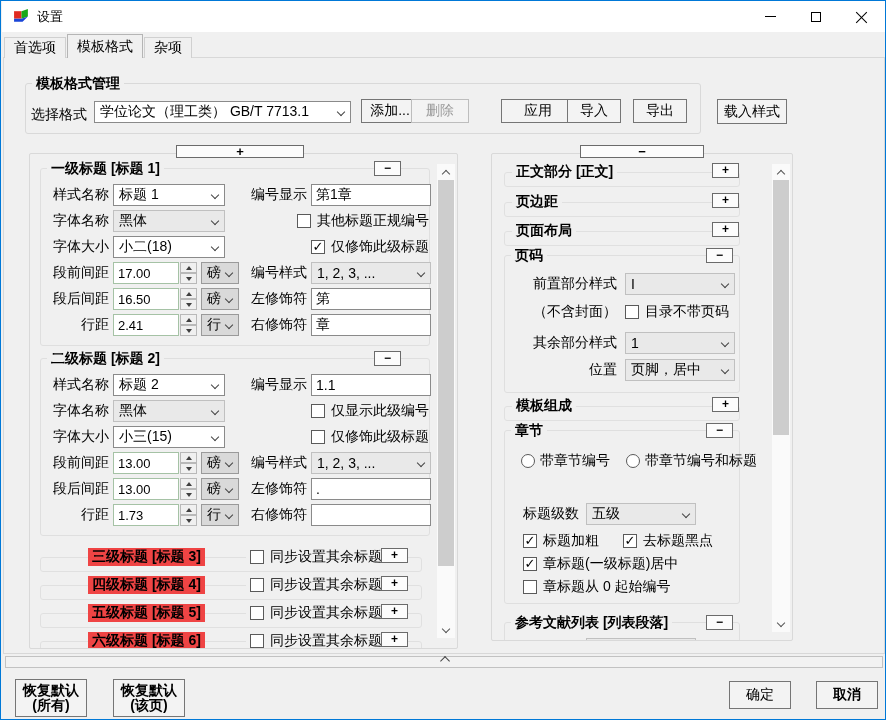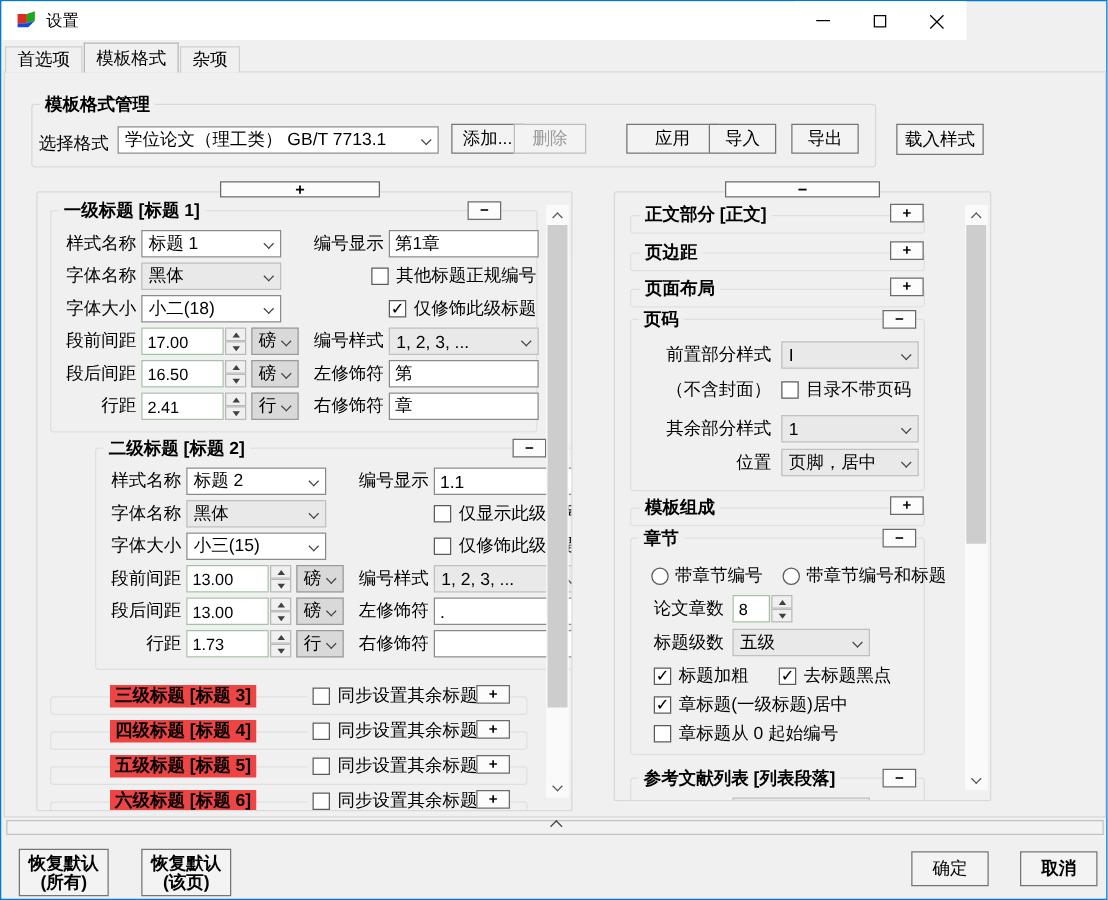--- a/index.html
+++ b/index.html
@@ -6,21 +6,21 @@
   html,body { width:886px; height:720px; }
   body {
     position: relative;
     background:#f0f0f0;
     border:1px solid #0078d7;
     font-family:"Liberation Sans","DejaVu Sans",sans-serif;
     font-size:14px; color:#000;
     overflow:hidden;
   }
   
-  .titlebar { position:absolute; left:1px; top:0; width:771px; height:31px; background:#fff; }
+  .titlebar { position:absolute; left:1px; top:0; width:883px; height:31px; background:#fff; }
   .app-icon { position:absolute; left:11px; top:7px; width:17px; height:17px; }
   .win-title { position:absolute; left:35px; top:7px; font-size:13px; }
   .capbtns { position:absolute; right:0; top:0; height:31px; display:flex; }
   .capbtn { width:46px; height:31px; display:flex; align-items:center; justify-content:center; background:#fff; }
   .min-glyph { width:11px; height:1px; background:#000; display:block; }
   .max-glyph { width:10px; height:10px; border:1px solid #000; display:block; }
   .close-glyph { position:relative; width:12px; height:12px; display:block; }
   .close-glyph::before,.close-glyph::after { content:""; position:absolute; left:5px; top:-1px; width:1px; height:15px; background:#000; }
   .close-glyph::before { transform:rotate(45deg); }
   .close-glyph::after  { transform:rotate(-45deg); }
@@ -242,21 +242,21 @@
         <span class="dd unit" style="margin-left:4px;">
             <span>行</span>
             <i class="chv"></i>
           </span>
       </span>
       <span class="flbl">右修饰符</span>
       <input class="inp w120" value="章" style="">
     </div>
   </div>
 
-  <div class="hg" style="top:204px;margin-left:36px;">
+  <div class="hg" style="top:204px;">
     <span class="glabel">二级标题 [标题 2]</span>
     <button class="pm">−</button>
     <div class="hgrid">
       <span class="flbl">样式名称</span>
       <div class="dd w112">
           <span>标题 2</span>
           <i class="chv"></i>
         </div>
       <span class="flbl">编号显示</span>
       <input class="inp w120" value="1.1" style="">
@@ -471,34 +471,20 @@
     <button class="pm">−</button>
     <div class="prow" style="top:18px; left:16px;">
       <span class="radio">
           <span></span>
         </span>
       <span style="margin-left:5px;">带章节编号</span>
       <span class="radio" style="margin-left:16px;">
           <span></span>
         </span>
       <span style="margin-left:5px;">带章节编号和标题</span>
-    </div>
-    <div class="prow" style="top:44px; left:18px;">
-      <span class="ilbl">论文章数</span>
-      <span class="spin small">
-          <input class="spin-inp" value="8" style="">
-          <span class="spbtns">
-            <span class="spb">
-              <i class="tri-up"></i>
-            </span>
-            <span class="spb">
-              <i class="tri-dn"></i>
-            </span>
-          </span>
-        </span>
     </div>
     <div class="prow" style="top:71px; left:18px;">
       <span class="ilbl">标题级数</span>
       <div class="dd dis" style="width:110px;">
           <span>五级</span>
           <i class="chv"></i>
         </div>
     </div>
     <div class="prow" style="top:98px; left:18px;">
       <span class="cb">

